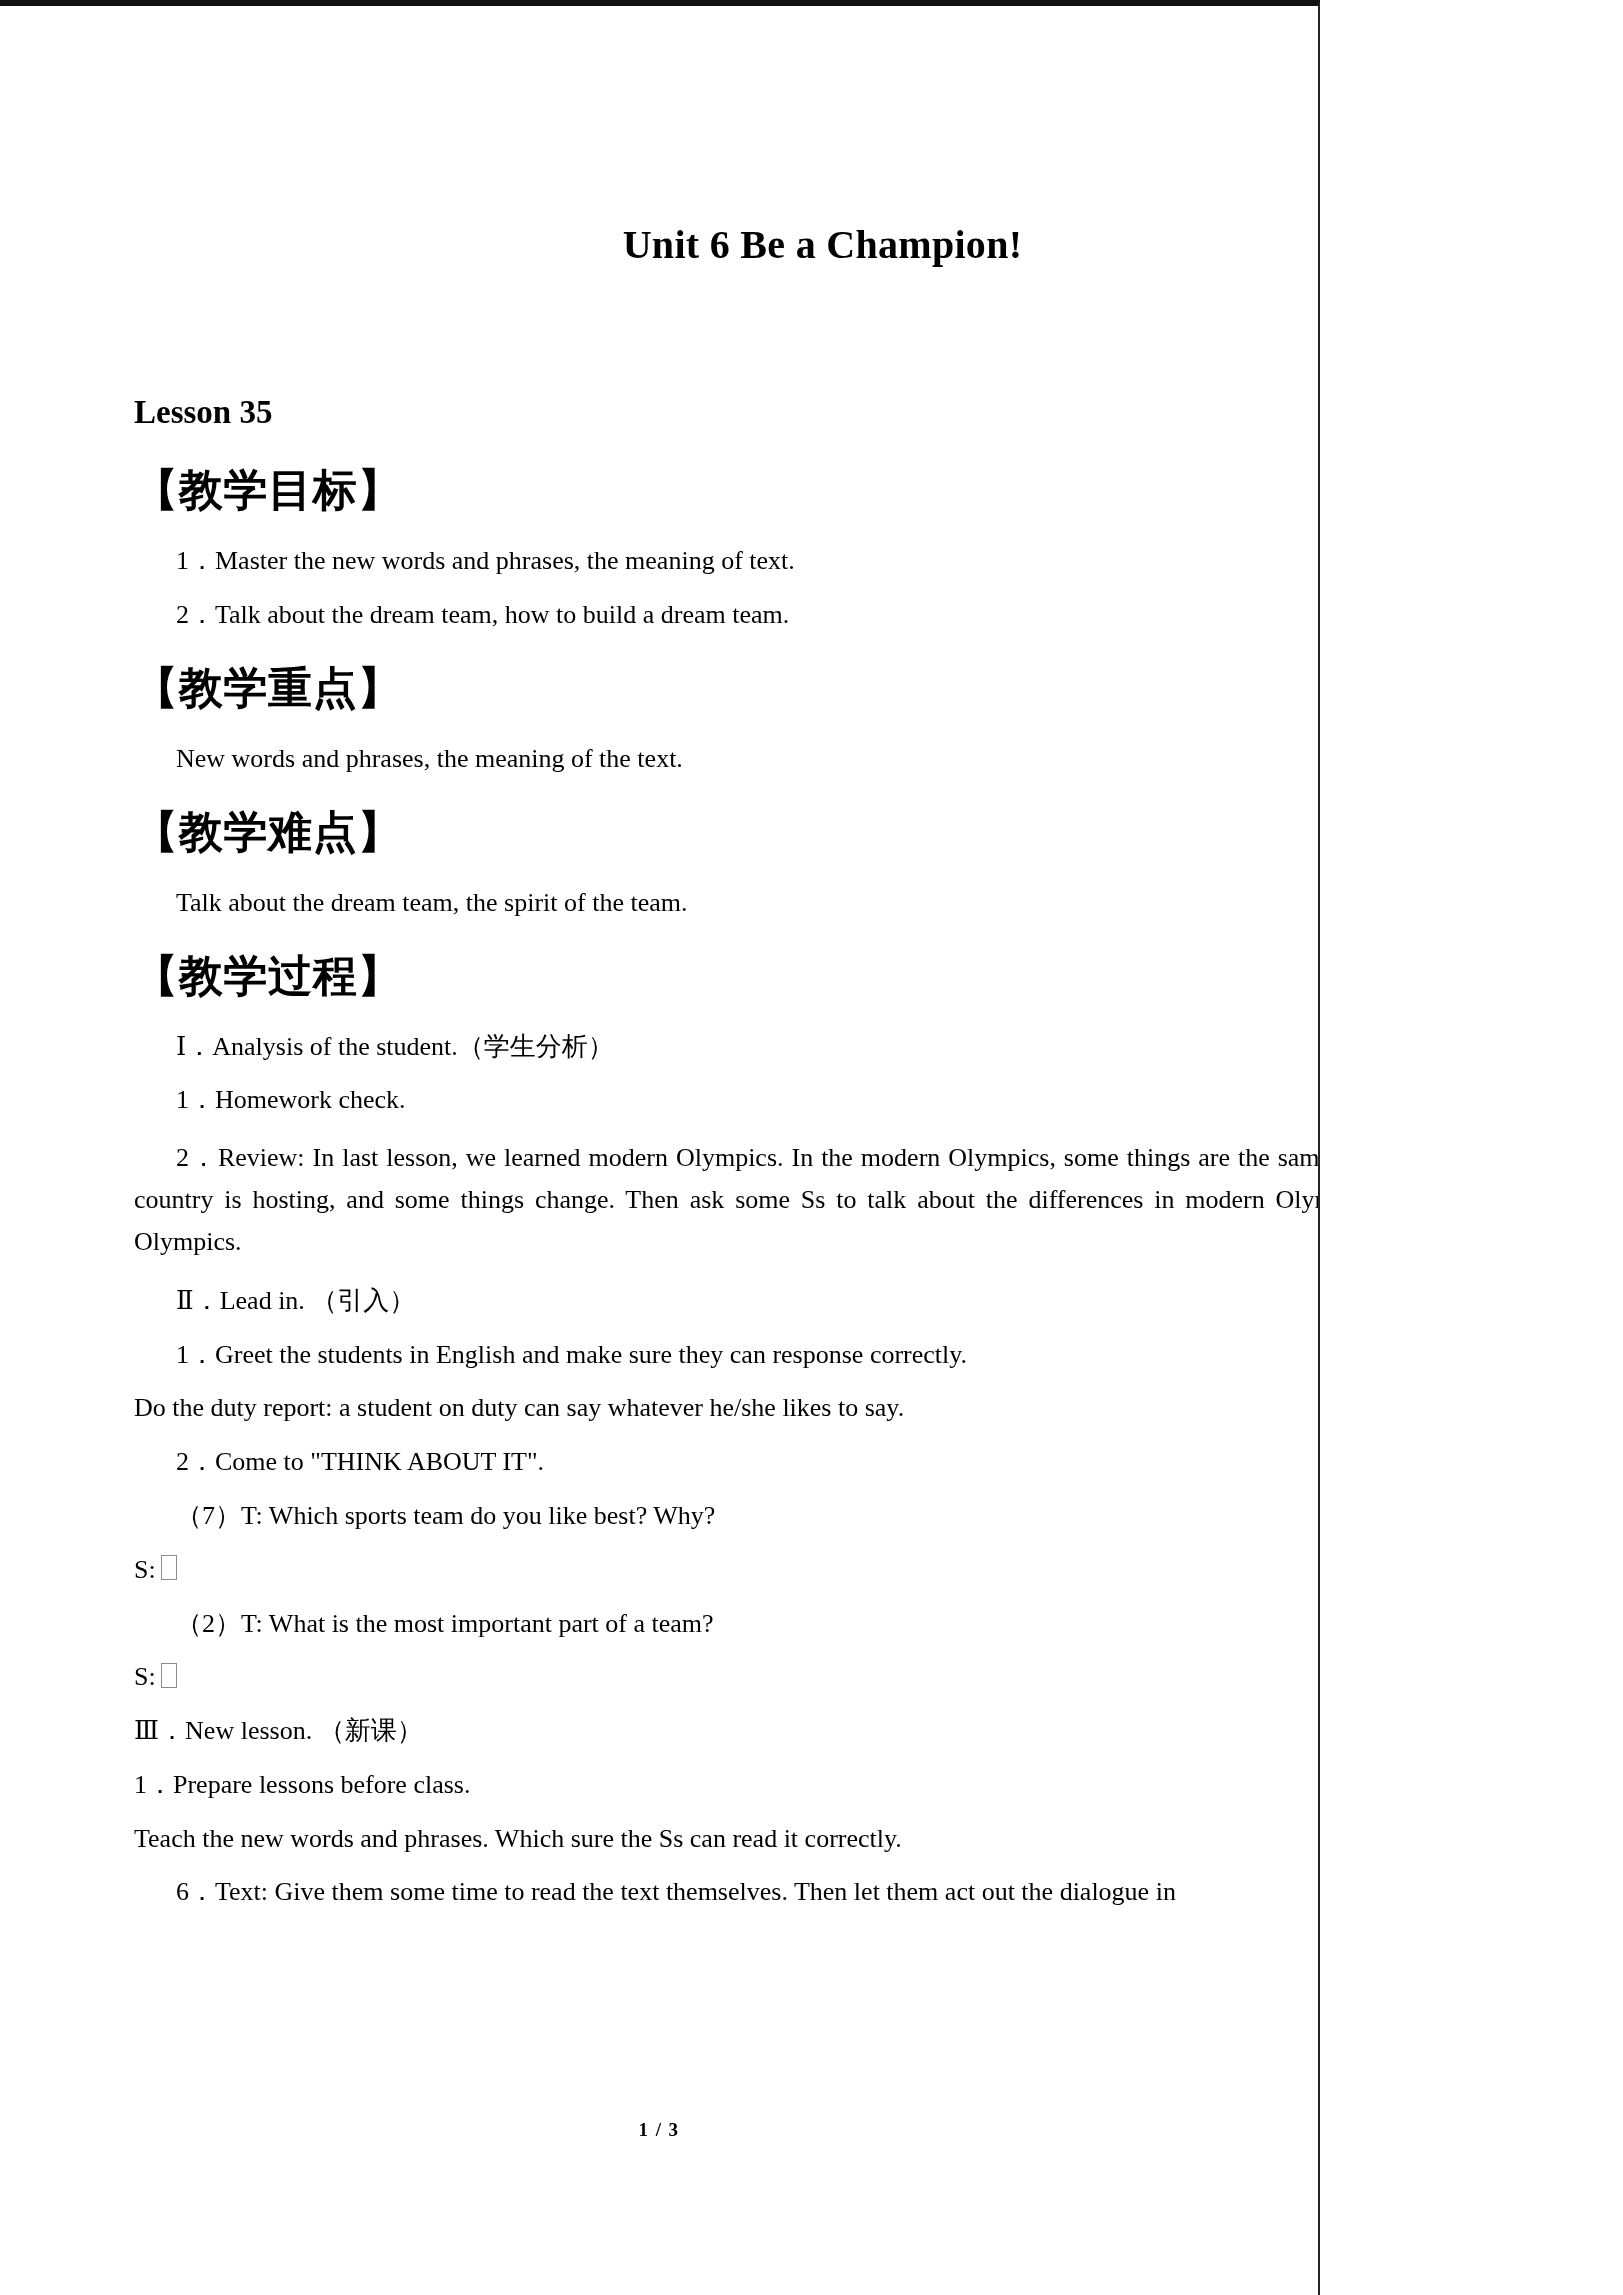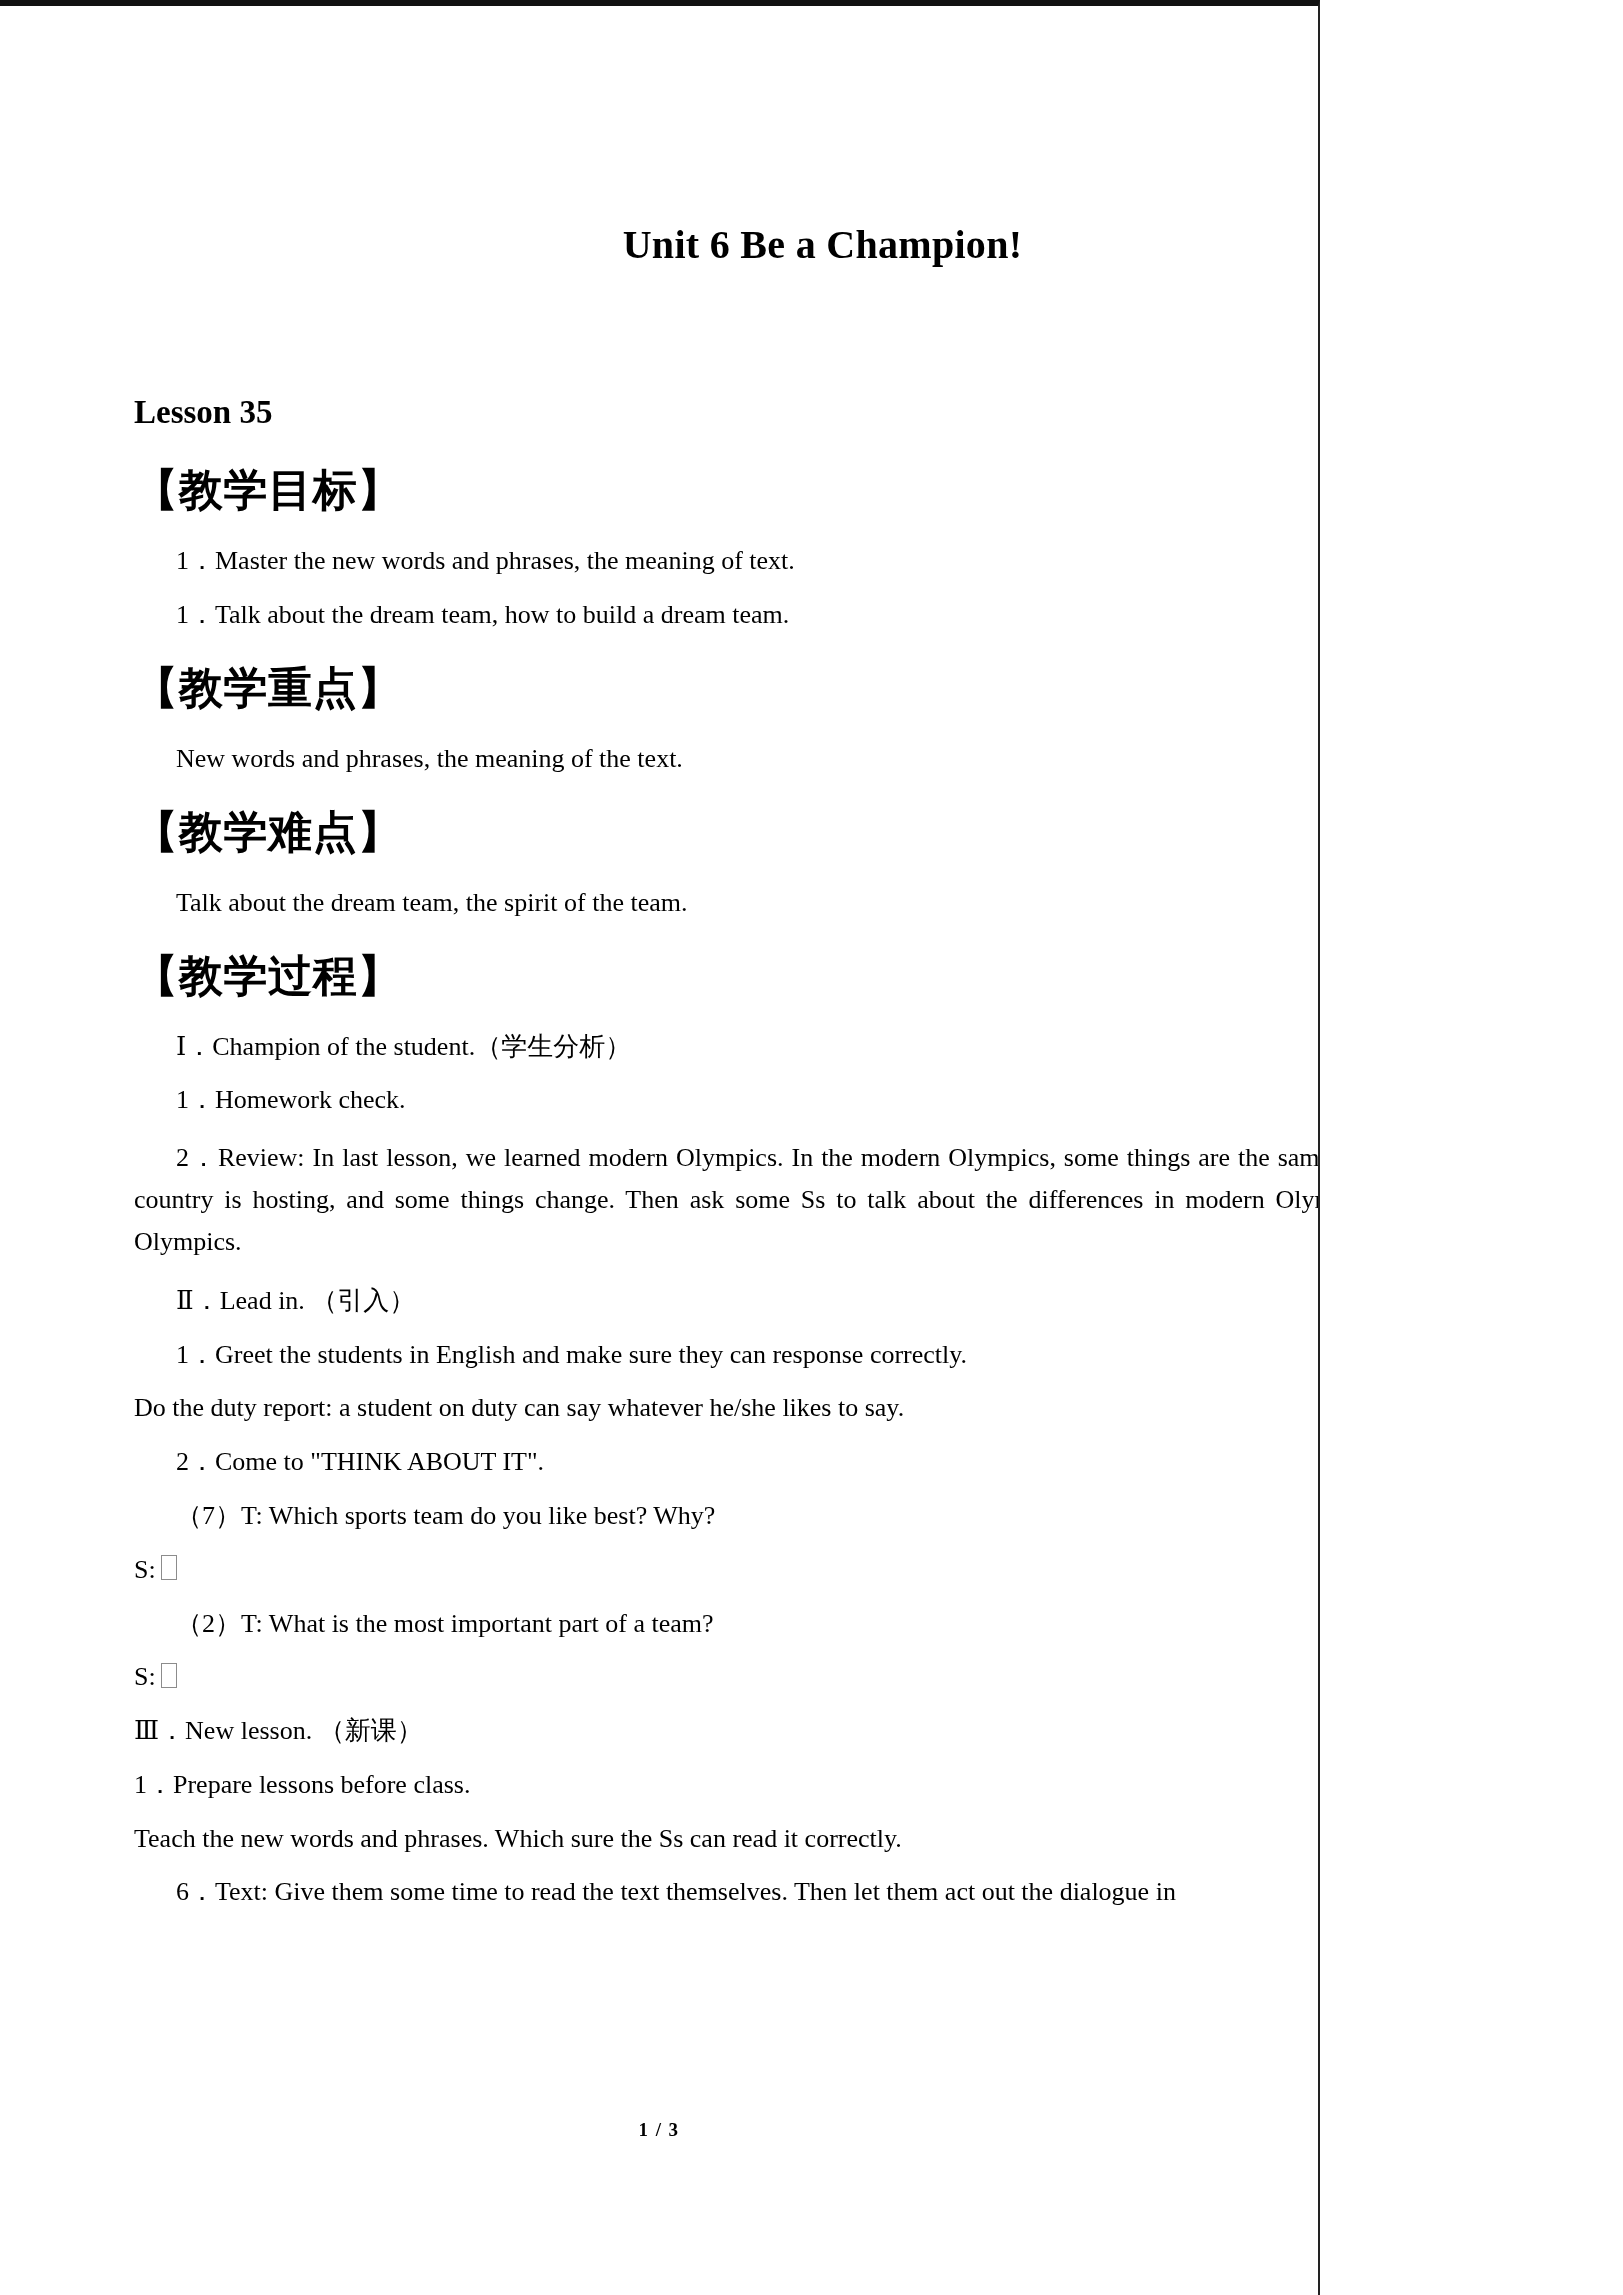--- a/index.html
+++ b/index.html
@@ -107,31 +107,31 @@
 
 <div class="page">
   <div class="content">
 
     <h1 class="doc-title">Unit 6 Be a Champion!</h1>
 
     <h2 class="lesson-heading">Lesson 35</h2>
 
     <h3 class="cjk-heading">【教学目标】</h3>
     <p class="body-line indent">1．Master the new words and phrases, the meaning of text.</p>
-    <p class="body-line indent tight">1．Talk about the dream team, how to build a dream team.</p>
+    <p class="body-line indent tight">2．Talk about the dream team, how to build a dream team.</p>
 
     <h3 class="cjk-heading">【教学重点】</h3>
     <p class="body-line indent">New words and phrases, the meaning of the text.</p>
 
     <h3 class="cjk-heading">【教学难点】</h3>
     <p class="body-line indent">Talk about the dream team, the spirit of the team.</p>
 
     <h3 class="cjk-heading">【教学过程】</h3>
 
-    <p class="body-line indent">Ⅰ．Champion of the student.（学生分析）</p>
+    <p class="body-line indent">Ⅰ．Analysis of the student.（学生分析）</p>
     <p class="body-line indent tight">1．Homework check.</p>
     <p class="body-line flow">2．Review: In last lesson, we learned modern Olympics. In the modern Olympics, some things are the same no matter which country is hosting, and some things change. Then ask some Ss to talk about the differences in modern Olympics and ancient Olympics.</p>
 
     <p class="body-line indent tight">Ⅱ．Lead in. （引入）</p>
     <p class="body-line indent tight">1．Greet the students in English and make sure they can response correctly.</p>
     <p class="body-line tight">Do the duty report: a student on duty can say whatever he/she likes to say.</p>
     <p class="body-line indent tight">2．Come to "THINK ABOUT IT".</p>
 
     <p class="body-line indent tight">（7）T: Which sports team do you like best? Why?</p>
     <p class="body-line tight"><span>S:</span><span class="tofu"></span></p>

